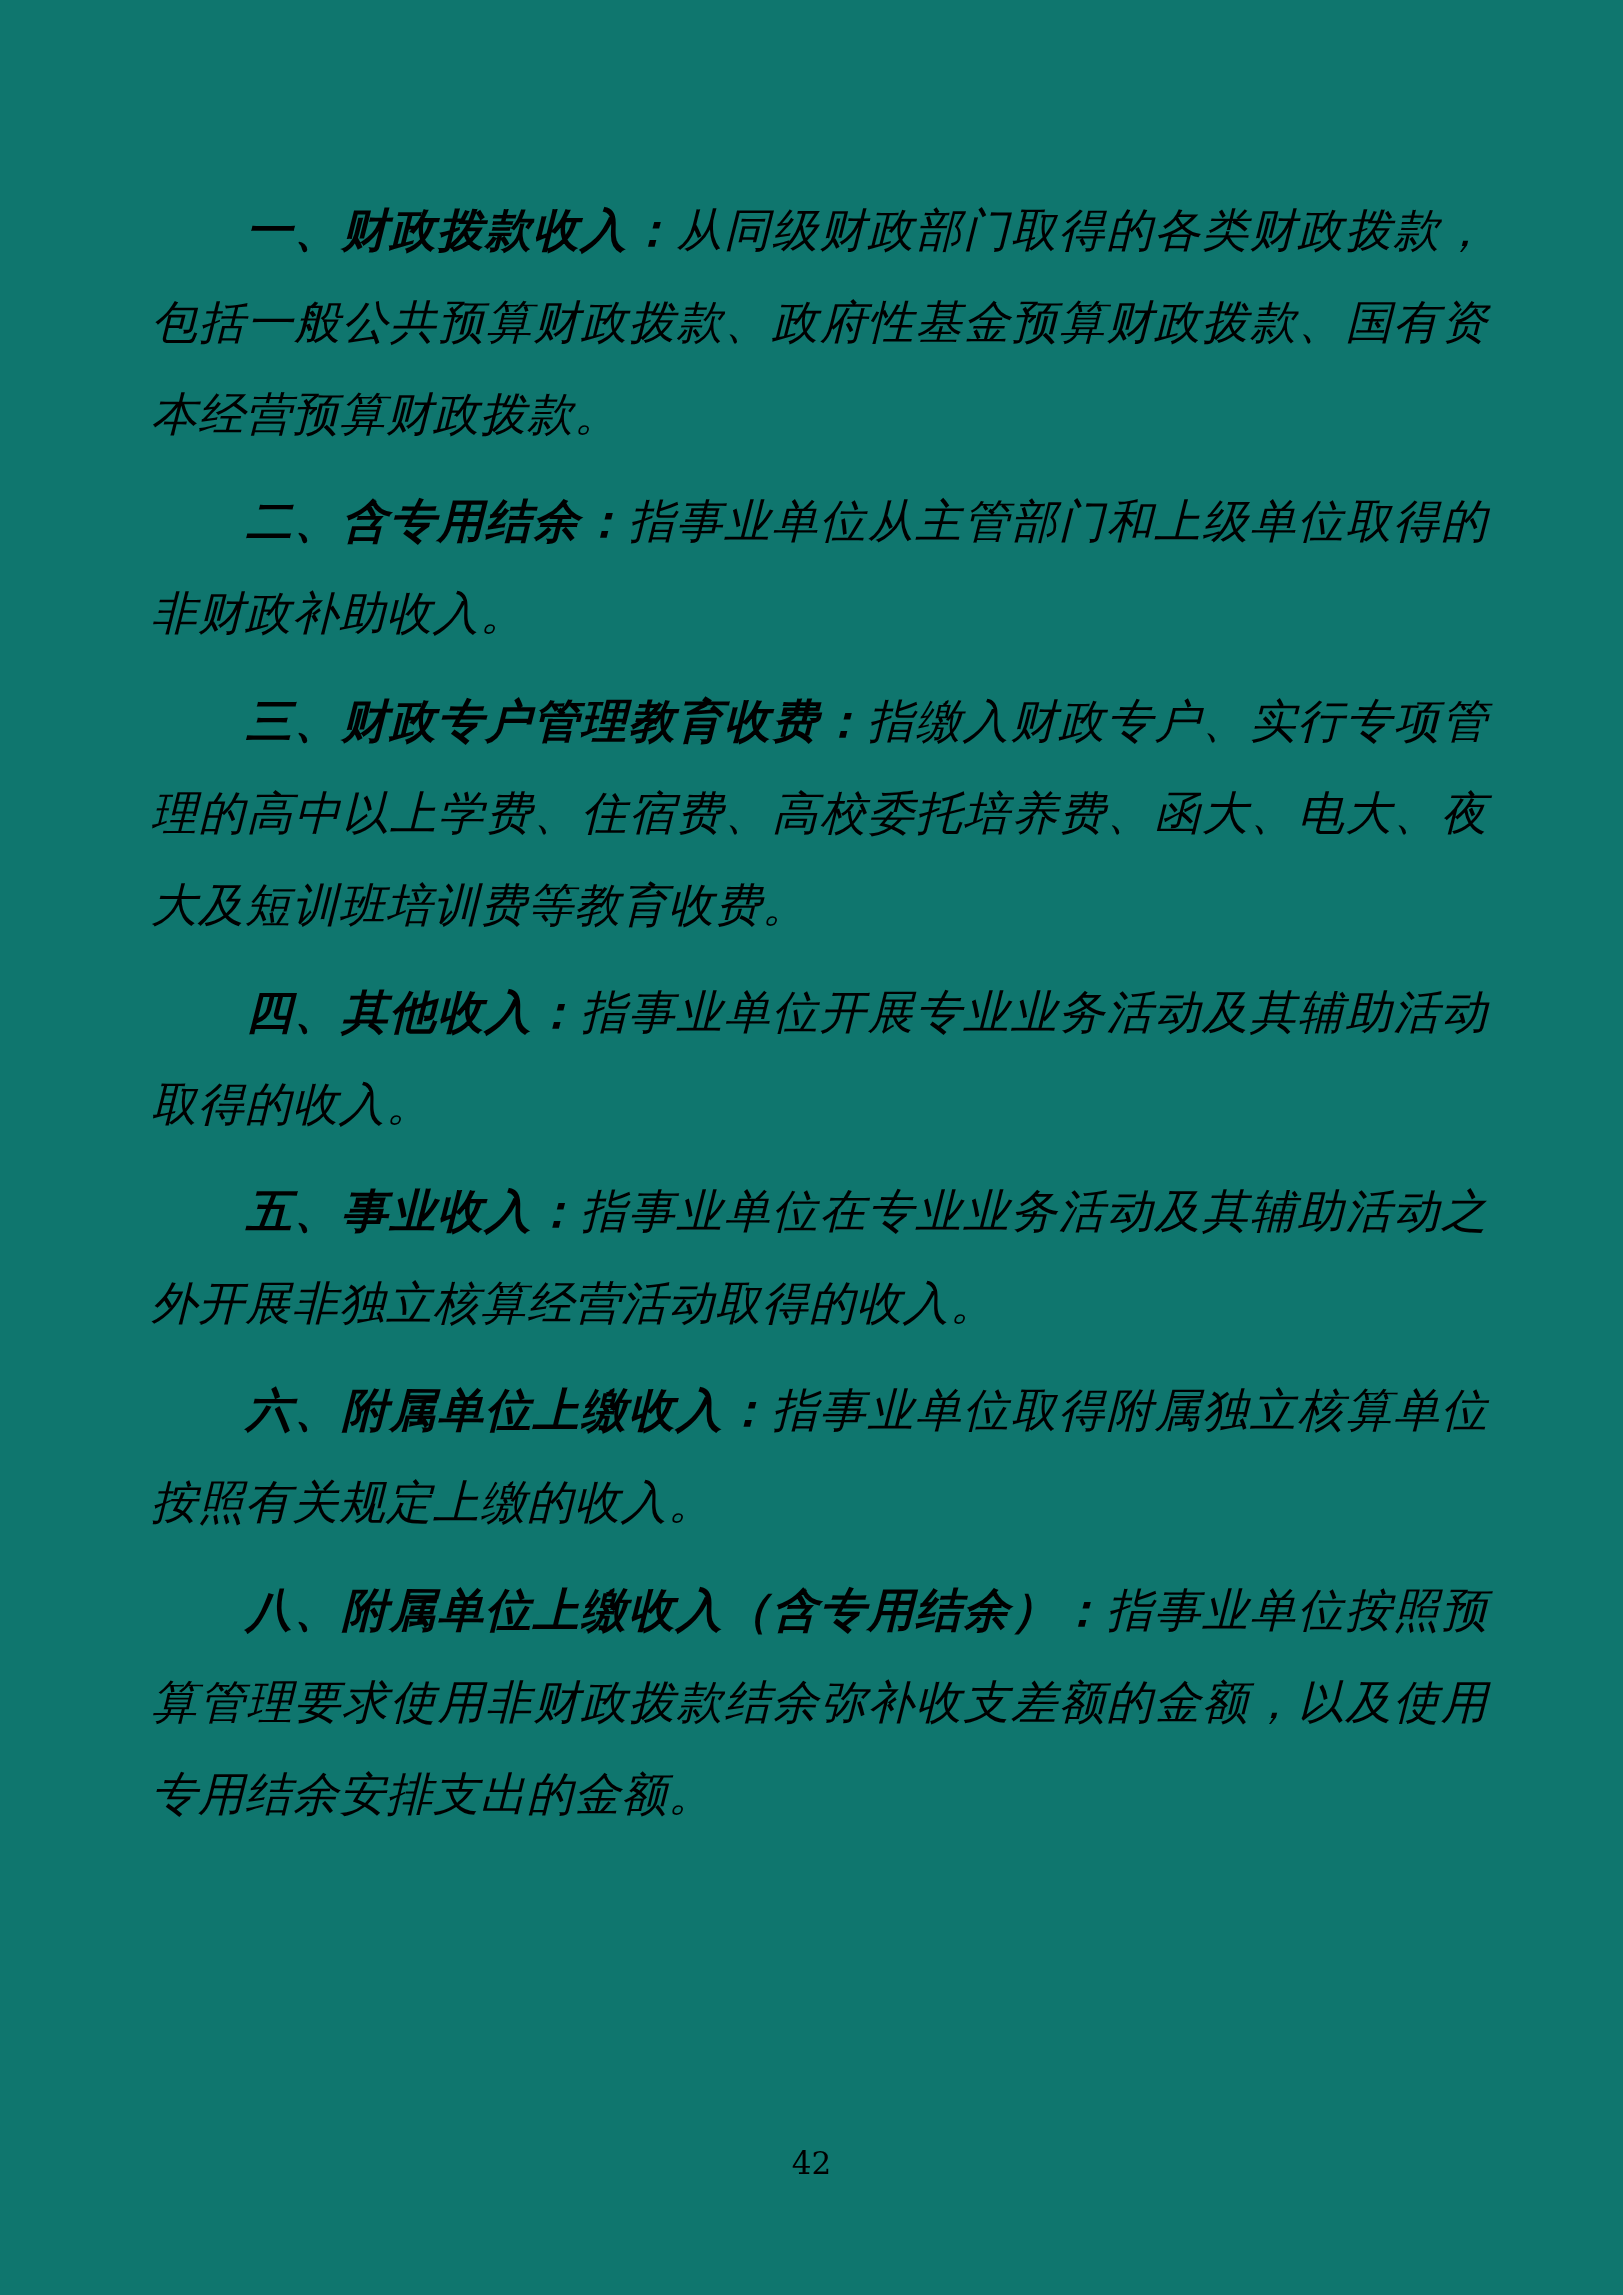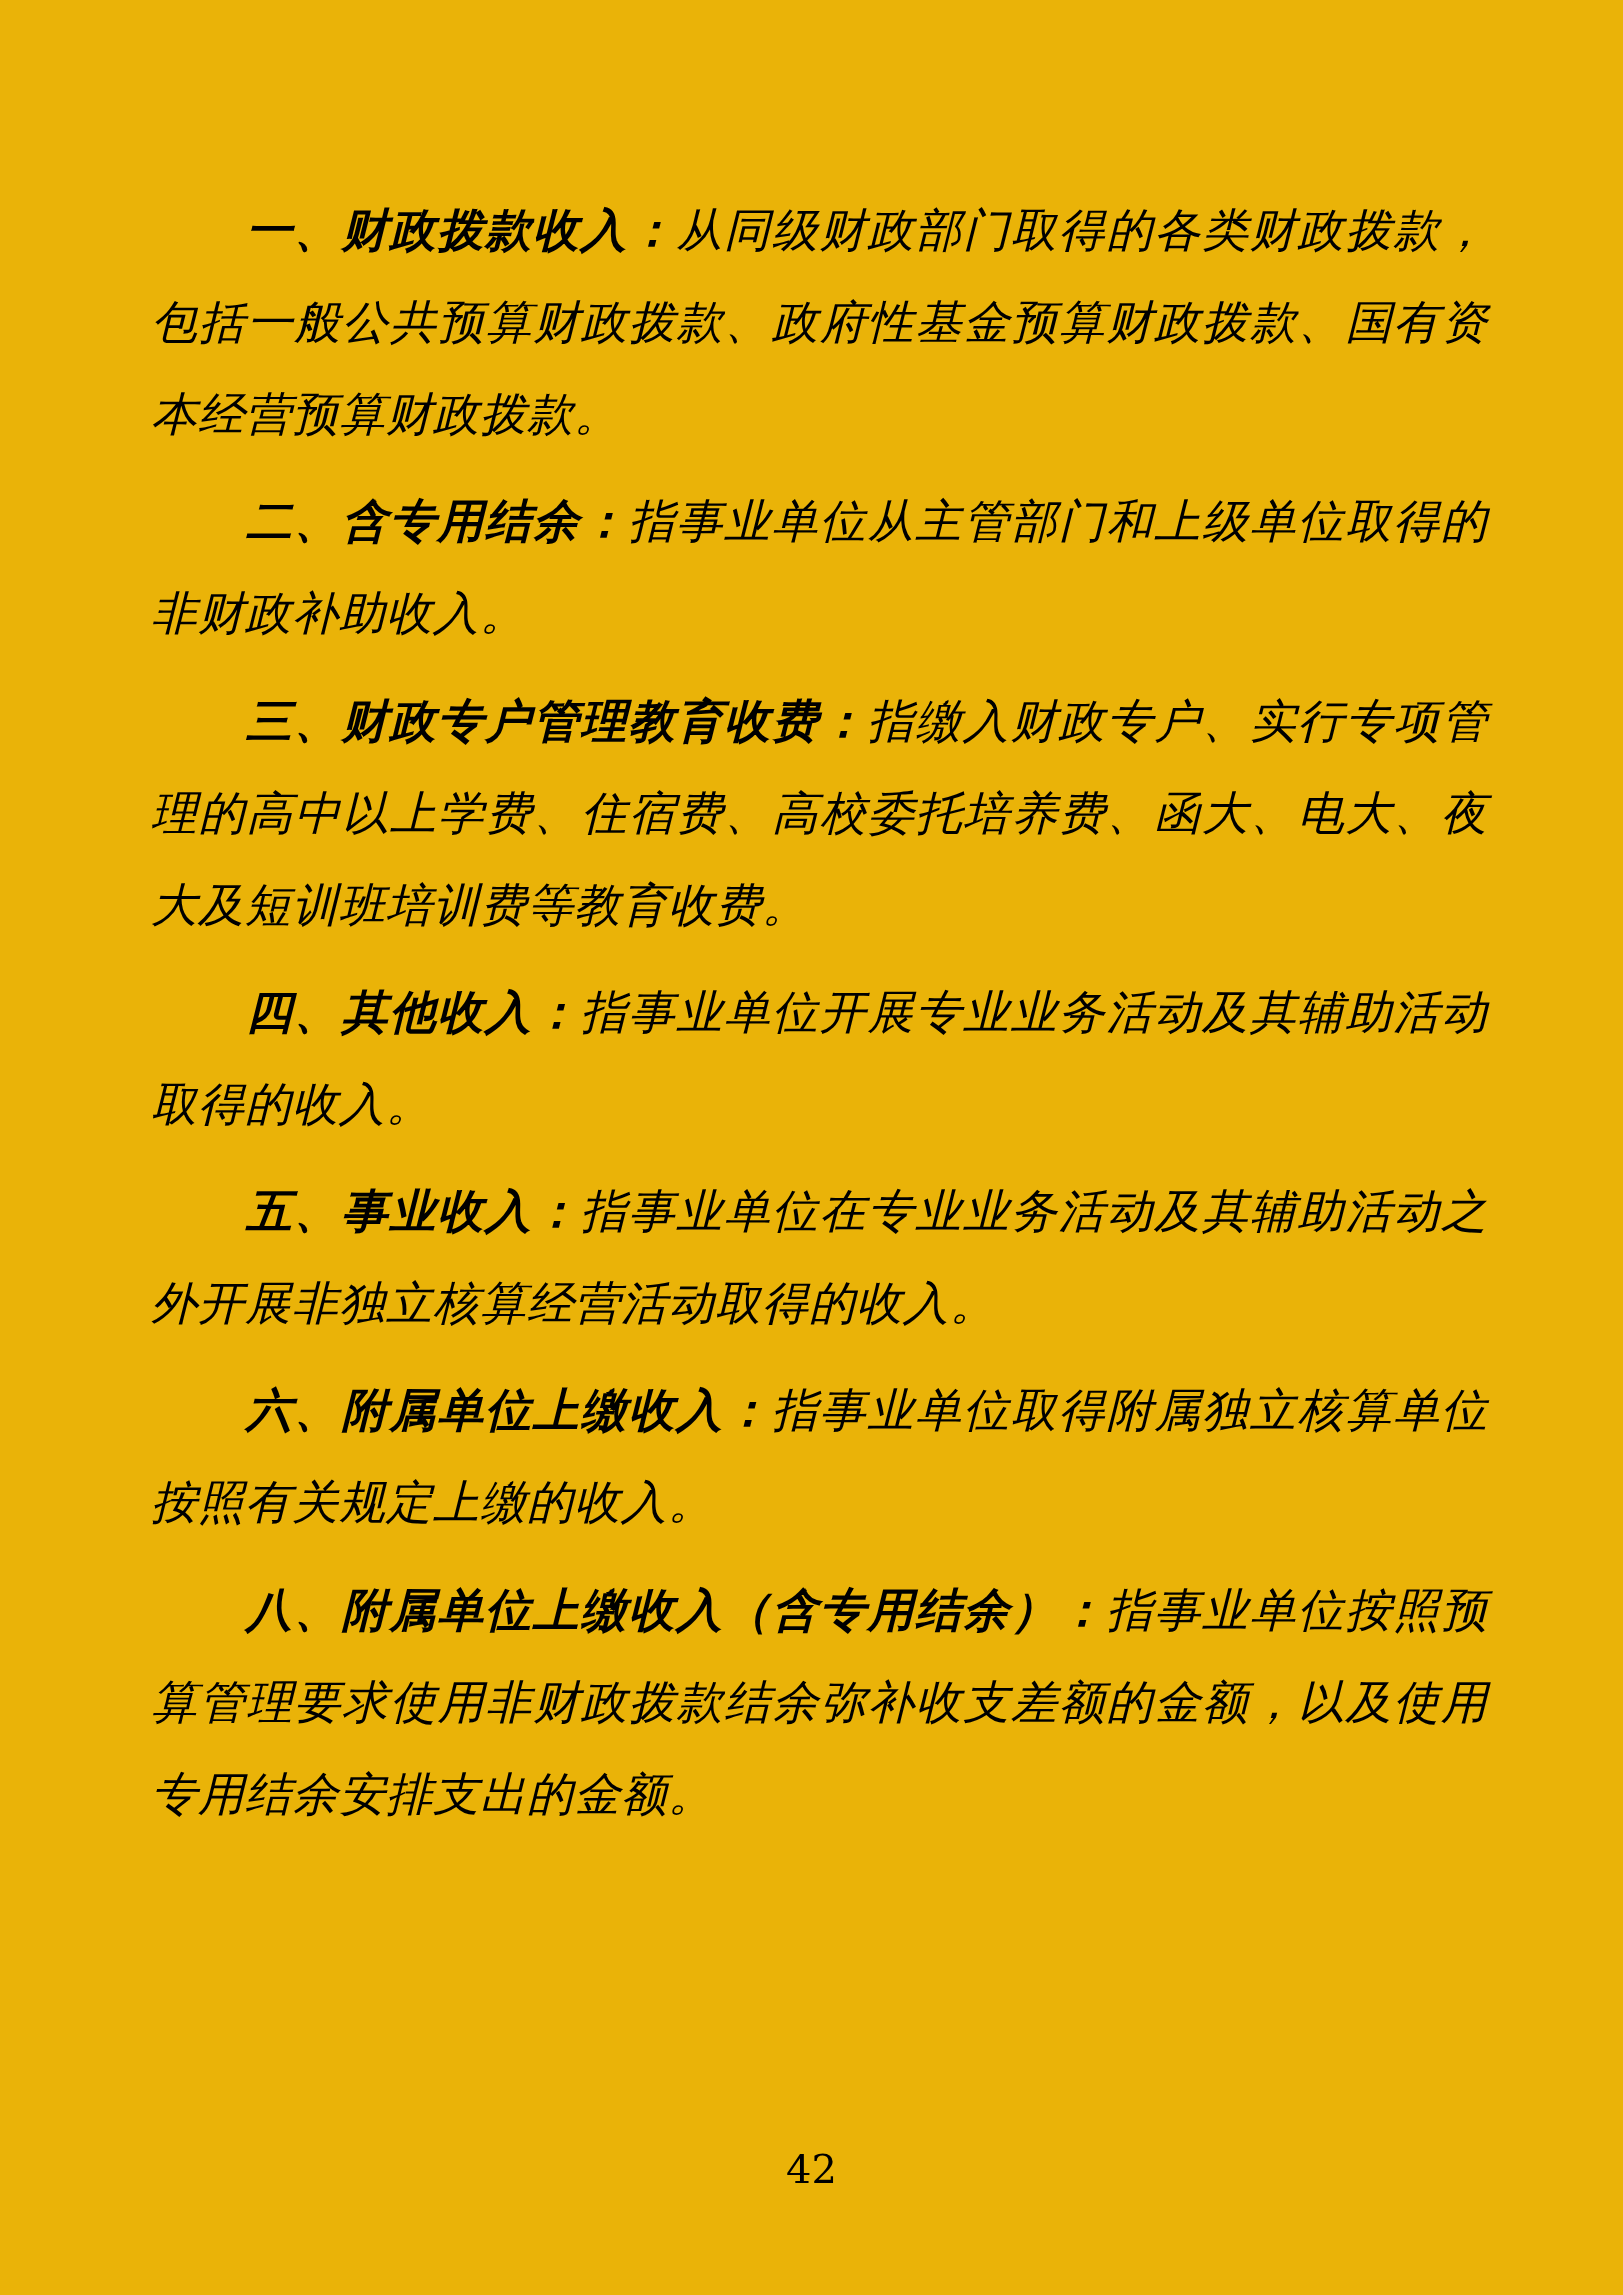--- a/index.html
+++ b/index.html
@@ -5,21 +5,21 @@
   html, body {
     margin: 0;
     padding: 0;
     background: #9e9e9e;
   }
   .page {
     position: relative;
     width: 1623px;
     height: 2295px;
     margin: 0 auto;
-    background: #eab308;
+    background: #0f766e;
     box-sizing: border-box;
     padding: 184px 135px 0 151px;
     overflow: hidden;
   }
   .para {
     font-family: "DejaVu Serif", "Liberation Serif", serif;
     font-style: italic;            
     font-size: 46px;
     line-height: 92px;
     color: #000000;
@@ -28,26 +28,26 @@
     text-align: justify;
     letter-spacing: 1px;
     word-break: break-all;
   }
   .para .lead {
     font-weight: bold;
   }
   .page-footer {
     position: absolute;
     left: 0;
-    bottom: 103px;
+    bottom: 114px;
     width: 100%;
     text-align: center;
     font-family: "DejaVu Serif", "Liberation Serif", serif;
     font-style: normal;
-    font-size: 40px;
+    font-size: 31px;
     color: #000000;
   }
 </style>
 </head>
 <body>
 
 <div class="page">
 
   <p class="para"><span class="lead">一、财政拨款收入：</span><span>从同级财政部门取得的各类财政拨款，包括一般公共预算财政拨款、政府性基金预算财政拨款、国有资本经营预算财政拨款。</span></p>
 

